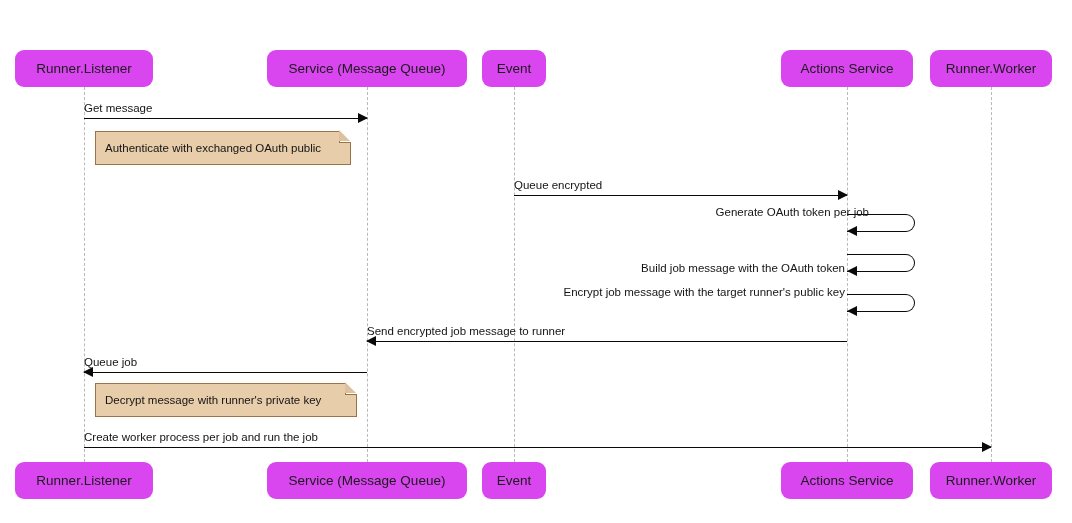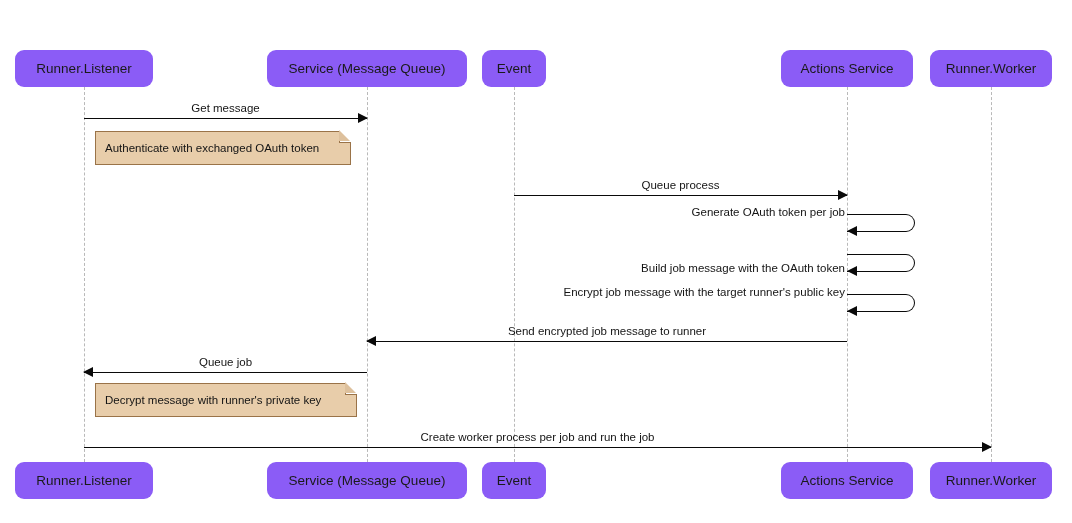--- a/index.html
+++ b/index.html
@@ -10,40 +10,40 @@
     position:absolute;left:0;top:10px;width:1072px;text-align:center;
     font-size:14px;font-weight:bold;color:#111;letter-spacing:.1px;
   }
 
   .lifeline{
     position:absolute;width:0;border-left:1px dashed #b9b9b9;
   }
 
   .participant{
     position:absolute;height:37px;border-radius:9px;
-    background:#8b5cf6;
+    background:#d946ef;
     display:flex;align-items:center;justify-content:center;
     font-size:13.5px;color:#1a1a1a;white-space:nowrap;
     box-sizing:border-box;
   }
 
   
   .msg{position:absolute;height:0;}
   .msg .line{
     position:absolute;left:0;top:0;height:0;width:100%;
     border-top:1.6px solid #0a0a0a;
   }
   .msg .head{
     position:absolute;top:-5.2px;width:0;height:0;
     border-top:5.2px solid transparent;border-bottom:5.2px solid transparent;
   }
   .msg.right .head{right:-1px;border-left:10px solid #0a0a0a;}
   .msg.left  .head{left:-1px; border-right:10px solid #0a0a0a;}
   .msg .label{
-    position:absolute;bottom:4px;width:100%;text-align:center;
+    position:absolute;bottom:4px;width:100%;text-align:left;
     font-size:11.5px;color:#141414;white-space:nowrap;
   }
 
   
   .selfmsg{position:absolute;}
   .selfmsg .loop{
     position:absolute;left:0;top:0;
     border:1.6px solid #0a0a0a;border-left:none;
     border-top-right-radius:9px;border-bottom-right-radius:9px;
     box-sizing:border-box;
@@ -120,31 +120,31 @@
     <span>Runner.Worker</span>
   </div>
 
   <div class="msg right" style="left:84px; top:118px; width:283px;">
     <div class="line"></div>
     <div class="head"></div>
     <div class="label">Get message</div>
   </div>
 
   <div class="note" style="left:95px; top:131px; width:256px; height:34px;">
-    <span>Authenticate with exchanged OAuth token</span>
+    <span>Authenticate with exchanged OAuth public</span>
     <span class="fold"></span>
   </div>
 
   <div class="msg right" style="left:514px; top:195px; width:333px;">
     <div class="line"></div>
     <div class="head"></div>
-    <div class="label">Queue process</div>
+    <div class="label">Queue encrypted</div>
   </div>
 
-  <div class="selfmsg" style="left:847px; top:214px; width:68px; height:18px;">
+  <div class="selfmsg" style="left:847px; top:214px; width:68px; height:18px;padding-left:24px;">
     <div class="loop" style="width:68px;height:18px;"></div>
     <div class="head" style="left:0px; top:11.5px;"></div>
     <div class="label" style="right:70px; top:-8px;">Generate OAuth token per job</div>
   </div>
 
   <div class="selfmsg" style="left:847px; top:254px; width:68px; height:18px;">
     <div class="loop" style="width:68px;height:18px;"></div>
     <div class="head" style="left:0px; top:11.5px;"></div>
     <div class="label" style="right:70px; top:-8px;margin-top:16px;">Build job message with the OAuth token</div>
   </div>

